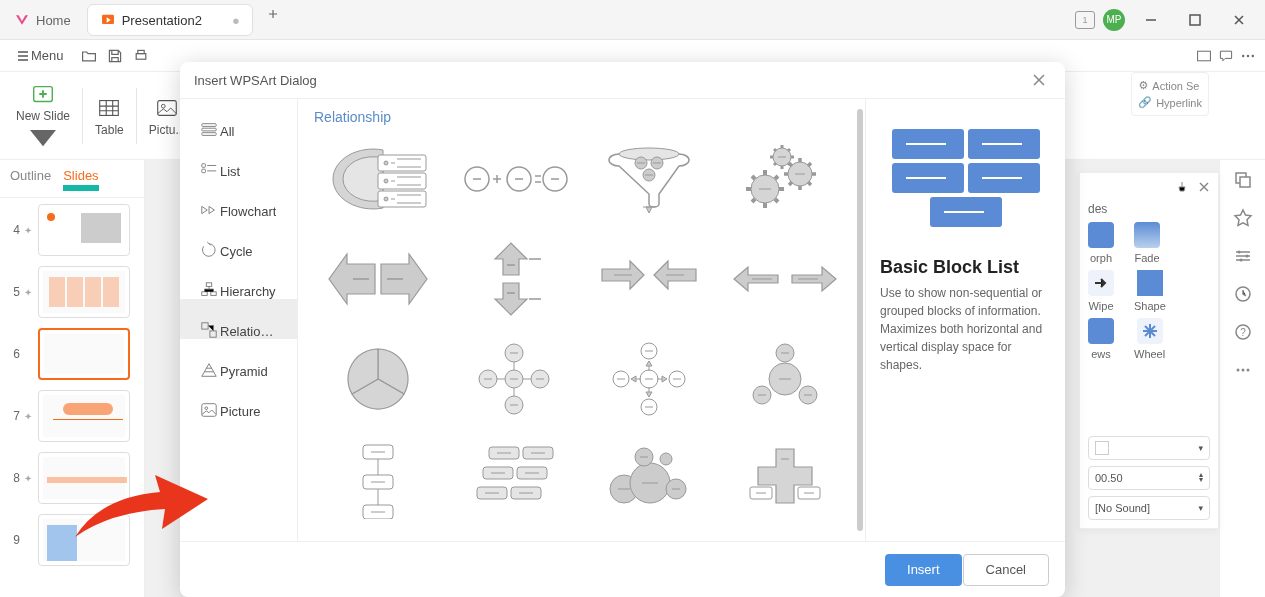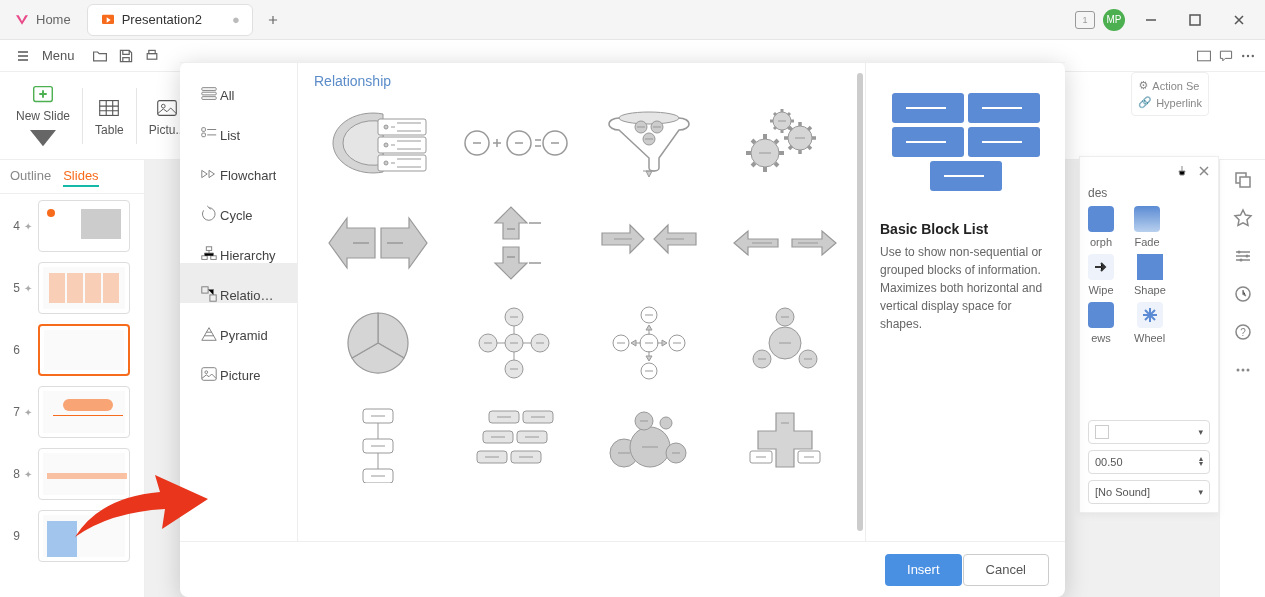--- a/index.html
+++ b/index.html
@@ -1,38 +1,38 @@
 <!DOCTYPE html>
 <html><head>
 <meta charset="utf-8">
 <style>
 *{box-sizing:border-box;margin:0;padding:0;font-family:-apple-system,BlinkMacSystemFont,'Segoe UI',sans-serif}
 body{width:1265px;height:597px;background:#f5f5f5;overflow:hidden;position:relative;font-size:13px;color:#333}
-.titlebar{height:40px;background:#f5f5f5;display:flex;align-items:center;border-bottom:1px solid #e5e5e5}
+.titlebar{height:40px;background:#f5f5f5;display:flex;border-bottom:1px solid #e5e5e5}
 .tab{height:32px;padding:0 12px;display:flex;align-items:center;gap:6px;border-radius:6px;margin:4px 2px}
 .tab-home{color:#666}
 .tab-active{background:#fff;border:1px solid #e0e0e0}
 .tab svg{width:16px;height:16px}
 .tab-plus{width:28px;height:28px;display:flex;align-items:center;justify-content:center;color:#666;margin-left:4px}
 .window-controls{margin-left:auto;display:flex;align-items:center;gap:8px;padding-right:8px}
 .wc-btn{width:36px;height:36px;display:flex;align-items:center;justify-content:center;color:#555}
 .avatar{width:22px;height:22px;border-radius:50%;background:#4CAF50;color:#fff;display:flex;align-items:center;justify-content:center;font-size:10px;font-weight:500}
 .ind-box{width:20px;height:18px;border:1.5px solid #999;border-radius:3px;display:flex;align-items:center;justify-content:center;font-size:9px;color:#999}
 .menubar{height:32px;display:flex;align-items:center;padding:0 8px;gap:8px;border-bottom:1px solid #eee;background:#fff}
-.menu-btn{display:flex;align-items:center;gap:12px;color:#555;padding:4px 8px}
+.menu-btn{display:flex;align-items:center;gap:1px;color:#555;padding:4px 8px}
 .mini-icon{width:18px;height:18px;display:flex;align-items:center;justify-content:center;color:#666}
 .toolbar{height:88px;background:#fff;display:flex;align-items:center;padding:4px 16px;gap:12px;border-bottom:1px solid #eee}
 .tb-item{display:flex;flex-direction:column;align-items:center;gap:2px;color:#555;font-size:12px}
 .tb-item svg{width:26px;height:26px;color:#555}
 .tb-sep{width:1px;height:56px;background:#e5e5e5}
 .content{display:flex;height:437px}
 .left-panel{width:145px;background:#fff;border-right:1px solid #eee;display:flex;flex-direction:column}
 .lp-tabs{display:flex;padding:6px 10px;gap:12px;border-bottom:1px solid #eee;font-size:13px}
 .lp-tab{color:#888;padding:2px 0}
-.lp-tab.active{color:#f76b1c;border-bottom:2px solid #14b8a6}
+.lp-tab.active{color:#f76b1c;border-bottom:6px solid #14b8a6}
 .slides-list{flex:1;overflow:auto;padding:6px}
 .slide-row{display:flex;align-items:center;margin-bottom:10px;gap:4px}
 .slide-num{width:14px;text-align:right;font-size:12px;color:#666}
 .slide-star{width:10px;font-size:10px;color:#aaa}
 .thumb{width:92px;height:52px;background:#fff;border:1px solid #ddd;border-radius:4px;position:relative;overflow:hidden}
 .thumb.selected{border:2px solid #f76b1c}
 .thumb-content{position:absolute;inset:4px;background:#fafafa;font-size:5px}
 .right-sidebar{width:46px;background:#fff;border-left:1px solid #eee;display:flex;flex-direction:column;align-items:center;padding-top:10px;gap:18px}
 .right-sidebar .ico{width:20px;height:20px;color:#888}
 .main-area{flex:1;background:#f0f0f0;position:relative}
@@ -49,28 +49,28 @@
 .gallery{flex:1;padding:10px 16px;overflow:auto;position:relative}
 .gallery-title{color:#5b8cc9;font-size:14px;margin-bottom:8px}
 .gallery-grid{display:grid;grid-template-columns:repeat(4,1fr);gap:8px}
 .g-cell{height:92px;display:flex;align-items:center;justify-content:center;border-radius:6px;position:relative}
 .shape-svg{width:110px;height:80px}
 .preview-panel{width:200px;padding:14px;border-left:1px solid #eee;display:flex;flex-direction:column}
 .preview-big{height:130px;display:flex;align-items:center;justify-content:center;margin-bottom:14px}
 .blue-block{background:#5b8bd4;border-radius:3px}
 .blocks-layout{width:160px;display:flex;flex-direction:column;align-items:center;gap:4px}
 .block-row{display:flex;gap:4px}
-.preview-title{font-weight:600;font-size:14px;margin-bottom:6px;color:#222}
+.preview-title{font-weight:600;font-size:18px;margin-bottom:6px;color:#222}
 .preview-desc{font-size:12px;color:#666;line-height:1.5}
 .dialog-footer{height:56px;border-top:1px solid #eee;display:flex;align-items:center;justify-content:flex-end;gap:1px;padding:0 16px}
 .btn{height:32px;padding:0 22px;border-radius:4px;font-size:13px;display:flex;align-items:center;justify-content:center;cursor:pointer}
 .btn-primary{background:#4a90e2;color:#fff}
 .btn-secondary{background:#fff;border:1px solid #ccc;color:#555}
 .red-arrow{position:absolute;bottom:50px;left:70px;width:140px;height:80px;z-index:1100;pointer-events:none}
-.trans-panel{position:absolute;right:46px;top:156px;width:140px;background:#fff;border:1px solid #eee;box-shadow:0 2px 8px rgba(0,0,0,.05);padding:8px;z-index:5}
+.trans-panel{position:absolute;right:46px;top:172px;width:140px;background:#fff;border:1px solid #eee;box-shadow:0 2px 8px rgba(0,0,0,.05);padding:8px;z-index:5}
 .trans-head{display:flex;align-items:center;justify-content:flex-end;gap:10px;margin-bottom:6px;color:#888}
 .trans-title{font-size:12px;color:#666;margin:6px 0}
 .trans-grid{display:flex;gap:20px;margin-bottom:6px}
 .trans-item{display:flex;flex-direction:column;align-items:center;gap:4px;font-size:11px;color:#666}
 .trans-icon{width:26px;height:26px;background:#eef3fb;border-radius:4px;display:flex;align-items:center;justify-content:center}
 .trans-inputs{display:flex;flex-direction:column;gap:6px}
 .input-box{height:24px;border:1px solid #ddd;border-radius:4px;padding:0 6px;display:flex;align-items:center;justify-content:space-between;font-size:11px;color:#555}
 .menubar-right{margin-left:auto;display:flex;gap:4px}
 .right-controls{position:absolute;top:72px;right:56px;display:flex;flex-direction:column;gap:4px;font-size:11px;color:#888;background:#fff;padding:6px;border:1px solid #eee;border-radius:4px}
 .rc-row{display:flex;align-items:center;gap:4px}
@@ -372,20 +372,28 @@
         <span style="font-size:8px;line-height:.6">▴<br>▾</span>
       </div>
     <div class="input-box">
         <span>[No Sound]</span>
         <span style="font-size:9px">▾</span>
       </div>
   </div>
 </div>
 
 <div class="dialog-overlay">
+  <div class="dialog-header">
+    <span class="dialog-title">Insert WPSArt Dialog</span>
+    <div class="dialog-close">
+      <svg width="14" height="14" viewBox="0 0 14 14">
+          <path stroke="#888" stroke-width="1.5" d="M2 2l10 10M12 2L2 12"></path>
+        </svg>
+    </div>
+  </div>
   <div class="dialog-body">
     <div class="cat-sidebar">
       <div class="cat-item">
           <svg viewBox="0 0 20 20">
             <rect x="2" y="3" width="16" height="3" rx="1" fill="none" stroke="currentColor"></rect>
             <rect x="2" y="8" width="16" height="3" rx="1" fill="none" stroke="currentColor"></rect>
             <rect x="2" y="13" width="16" height="3" rx="1" fill="none" stroke="currentColor"></rect>
           </svg>
           <span>All</span>
         </div>

